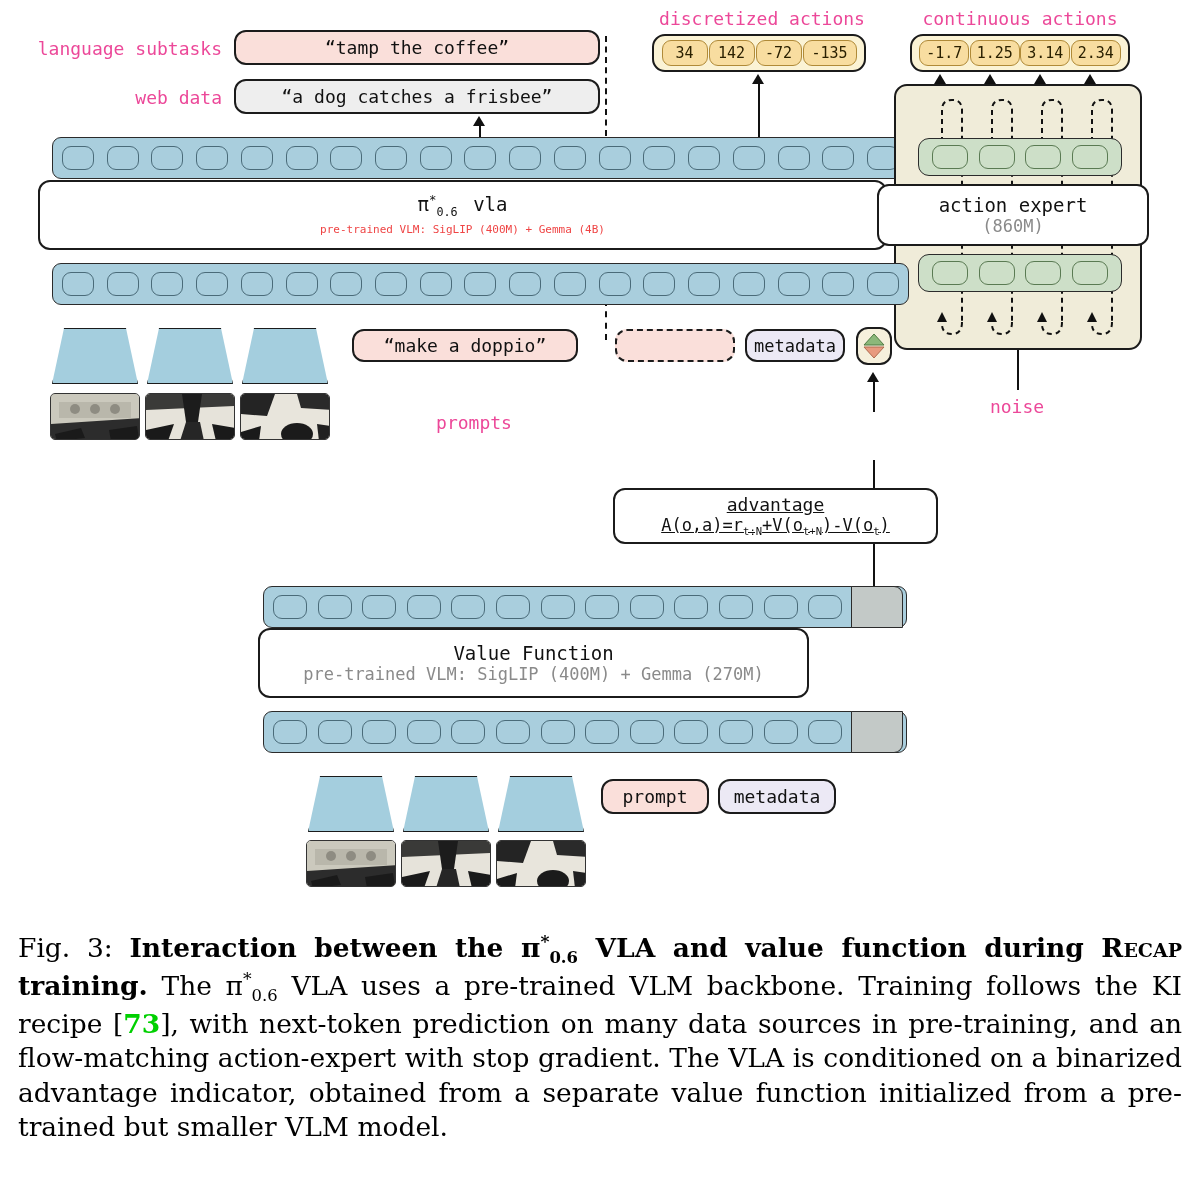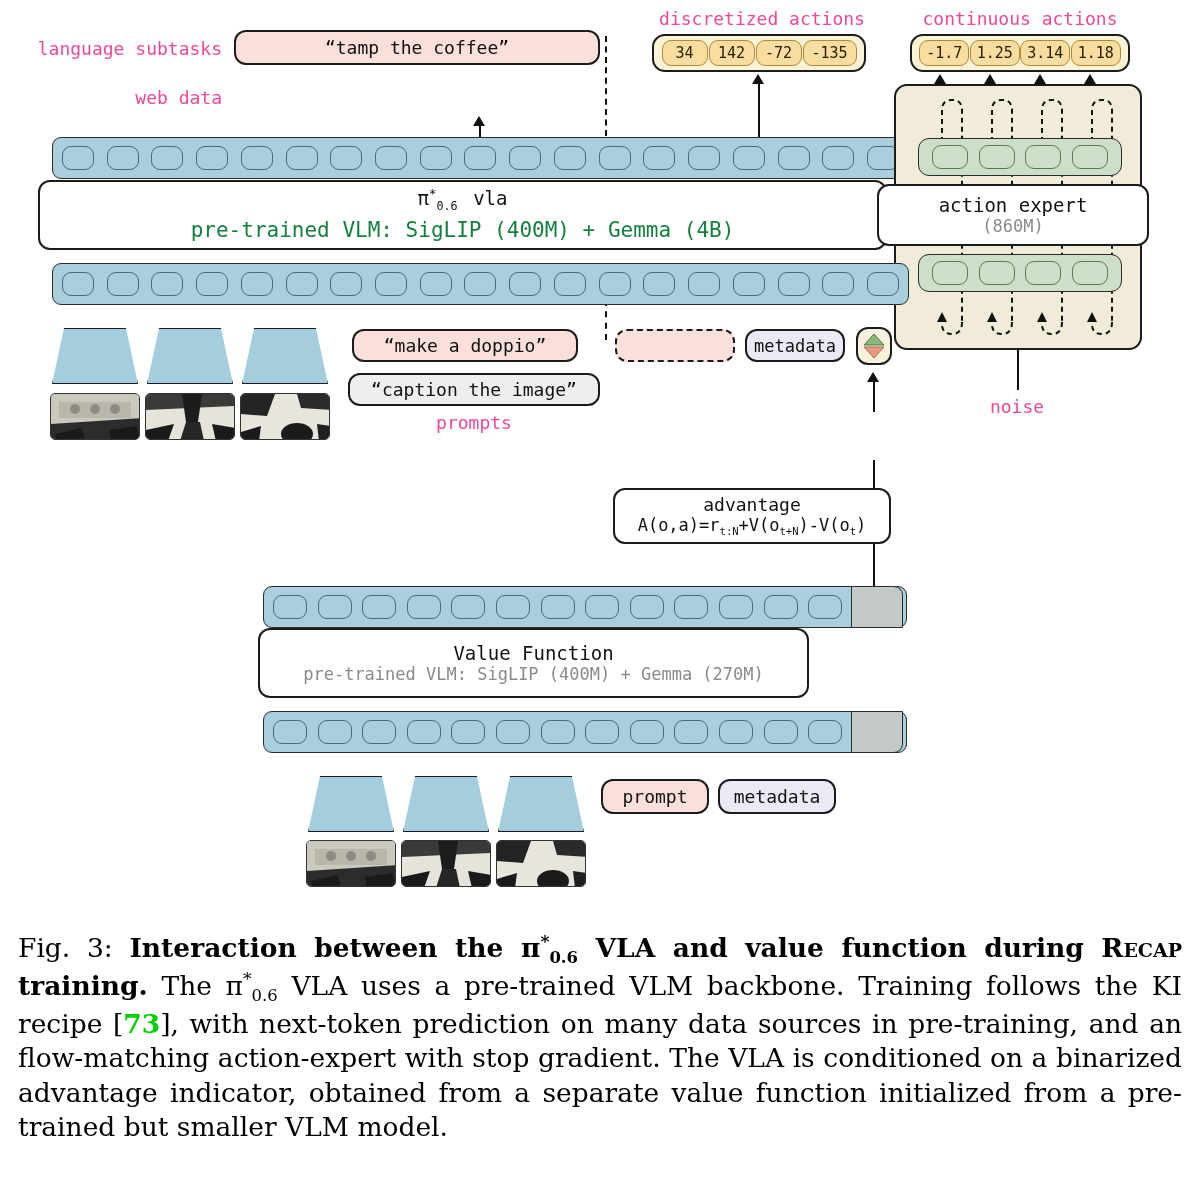--- a/index.html
+++ b/index.html
@@ -72,39 +72,40 @@
     <div class="ytok" style="width:44px;height:24px;">34</div>
     <div class="ytok" style="width:44px;height:24px;">142</div>
     <div class="ytok" style="width:44px;height:24px;">-72</div>
     <div class="ytok" style="width:52px;height:24px;">-135</div>
   </div>
 
   <div class="abs ybox" style="left:910px;top:34px;width:220px;height:38px;padding:0 7px;">
     <div class="ytok" style="width:48px;height:24px;">-1.7</div>
     <div class="ytok" style="width:48px;height:24px;">1.25</div>
     <div class="ytok" style="width:48px;height:24px;">3.14</div>
-    <div class="ytok" style="width:48px;height:24px;">1.18</div>
+    <div class="ytok" style="width:48px;height:24px;">2.34</div>
   </div>
 
   <div class="abs vline" style="left:758px;top:82px;height:57px;"></div>
   <div class="abs arrowup" style="left:752px;top:74px;"></div>
 
   <div class="abs vline" style="left:940px;top:82px;height:14px;"></div>
   <div class="abs arrowup" style="left:934px;top:74px;"></div>
   <div class="abs vline" style="left:990px;top:82px;height:14px;"></div>
   <div class="abs arrowup" style="left:984px;top:74px;"></div>
   <div class="abs vline" style="left:1040px;top:82px;height:14px;"></div>
   <div class="abs arrowup" style="left:1034px;top:74px;"></div>
   <div class="abs vline" style="left:1090px;top:82px;height:14px;"></div>
   <div class="abs arrowup" style="left:1084px;top:74px;"></div>
 
   <div class="abs lbl lbl-r" style="left:10px;top:38px;width:212px;">language subtasks</div>
   <div class="abs box pink" style="left:234px;top:30px;width:366px;height:35px;">“tamp the coffee”</div>
 
   <div class="abs lbl lbl-r" style="left:10px;top:87px;width:212px;">web data</div>
+  <div class="abs box grey" style="left:234px;top:79px;width:366px;height:35px;">“a dog catches a frisbee”</div>
 
   <div class="abs vline" style="left:479px;top:124px;height:17px;"></div>
   <div class="abs arrowup" style="left:473px;top:116px;"></div>
 
   <div class="abs dashline" style="left:605px;top:36px;height:100px;"></div>
   <div class="abs dashline" style="left:605px;top:300px;height:40px;"></div>
 
   <div class="abs strip" style="left:52px;top:137px;width:857px;height:42px;padding:0 9px;justify-content:space-between;">
     <div class="tok" style="width:30px;height:22px;"></div>
     <div class="tok" style="width:30px;height:22px;"></div>
@@ -161,21 +162,21 @@
       <div class="gtok" style="width:34px;height:22px;"></div>
       <div class="gtok" style="width:34px;height:22px;"></div>
     </div>
   </div>
 
   <div class="abs box white" style="left:38px;top:180px;width:849px;height:70px;flex-direction:column;">
     <div style="font-size:19px;line-height:1;margin-bottom:5px;">
       <span class="pi">π</span><sup class="st">*</sup><sub class="sb">0.6</sub>
       <span style="margin-left:4px;">vla</span>
     </div>
-    <div style="font-size:21px;color:#15803d;">pre-trained VLM: SigLIP (400M) + Gemma (4B)</div>
+    <div style="font-size:11px;color:#ef4444;">pre-trained VLM: SigLIP (400M) + Gemma (4B)</div>
   </div>
 
   <div class="abs box white" style="left:877px;top:184px;width:272px;height:62px;flex-direction:column;">
     <div style="font-size:19px;">action expert</div>
     <div style="font-size:17px;color:#8a8a8a;">(860M)</div>
   </div>
 
   <div class="abs strip" style="left:52px;top:263px;width:857px;height:42px;padding:0 9px;justify-content:space-between;">
     <div class="tok" style="width:30px;height:22px;"></div>
     <div class="tok" style="width:30px;height:22px;"></div>
@@ -234,41 +235,40 @@
       <rect width="90" height="47" fill="#e8e5dc"></rect>
       <path d="M0,0 L34,0 L26,22 L0,20 Z" fill="#242424"></path>
       <path d="M56,0 L90,0 L90,16 L60,14 Z" fill="#2a2a2a"></path>
       <ellipse cx="56" cy="40" rx="16" ry="11" fill="#1b1b1b"></ellipse>
       <path d="M0,38 L20,32 L18,47 L0,47 Z" fill="#1a1a1a"></path>
       <path d="M76,30 L90,32 L90,47 L78,47 Z" fill="#202020"></path>
     </svg>
   </div>
 
   <div class="abs box pink" style="left:352px;top:329px;width:226px;height:33px;">“make a doppio”</div>
-  <div class="abs box grey" style="left:348px;top:373px;width:252px;height:33px;">“caption the image”</div>
   <div class="abs lbl" style="left:348px;top:412px;width:252px;text-align:center;">prompts</div>
 
   <div class="abs box dashed" style="left:615px;top:329px;width:120px;height:33px;"></div>
 
   <div class="abs box lav" style="left:745px;top:329px;width:100px;height:33px;font-size:17px;">metadata</div>
 
   <div class="abs box cream" style="left:856px;top:327px;width:36px;height:38px;flex-direction:column;justify-content:center;">
     <svg width="24" height="28">
       <polygon points="12,2 22,13 2,13" fill="#8cb87a" stroke="#4f7a42" stroke-width="1"></polygon>
       <polygon points="12,26 22,15 2,15" fill="#e89a7e" stroke="#b06a4e" stroke-width="1"></polygon>
     </svg>
   </div>
 
   <div class="abs vline" style="left:873px;top:380px;height:32px;"></div>
   <div class="abs arrowup" style="left:867px;top:372px;"></div>
 
 
   <div class="abs vline" style="left:873px;top:460px;height:28px;"></div>
 
-  <div class="abs box white" style="left:613px;top:488px;width:278px;height:56px;flex-direction:column;">
+  <div class="abs box white" style="left:613px;top:488px;width:325px;height:56px;flex-direction:column;text-decoration:underline;">
     <div style="font-size:18px;">advantage</div>
     <div style="font-size:17px;white-space:nowrap;">
       <span>A(o,a)=r</span><sub class="sb">t:N</sub><span>+V(o</span><sub class="sb">t+N</sub><span>)-V(o</span><sub class="sb">t</sub><span>)</span>
     </div>
   </div>
 
   <div class="abs vline" style="left:873px;top:544px;height:42px;"></div>
 
   <div class="abs strip" style="left:263px;top:586px;width:644px;height:42px;padding:0 9px;justify-content:space-between;">
     <div class="tok" style="width:32px;height:22px;"></div>

